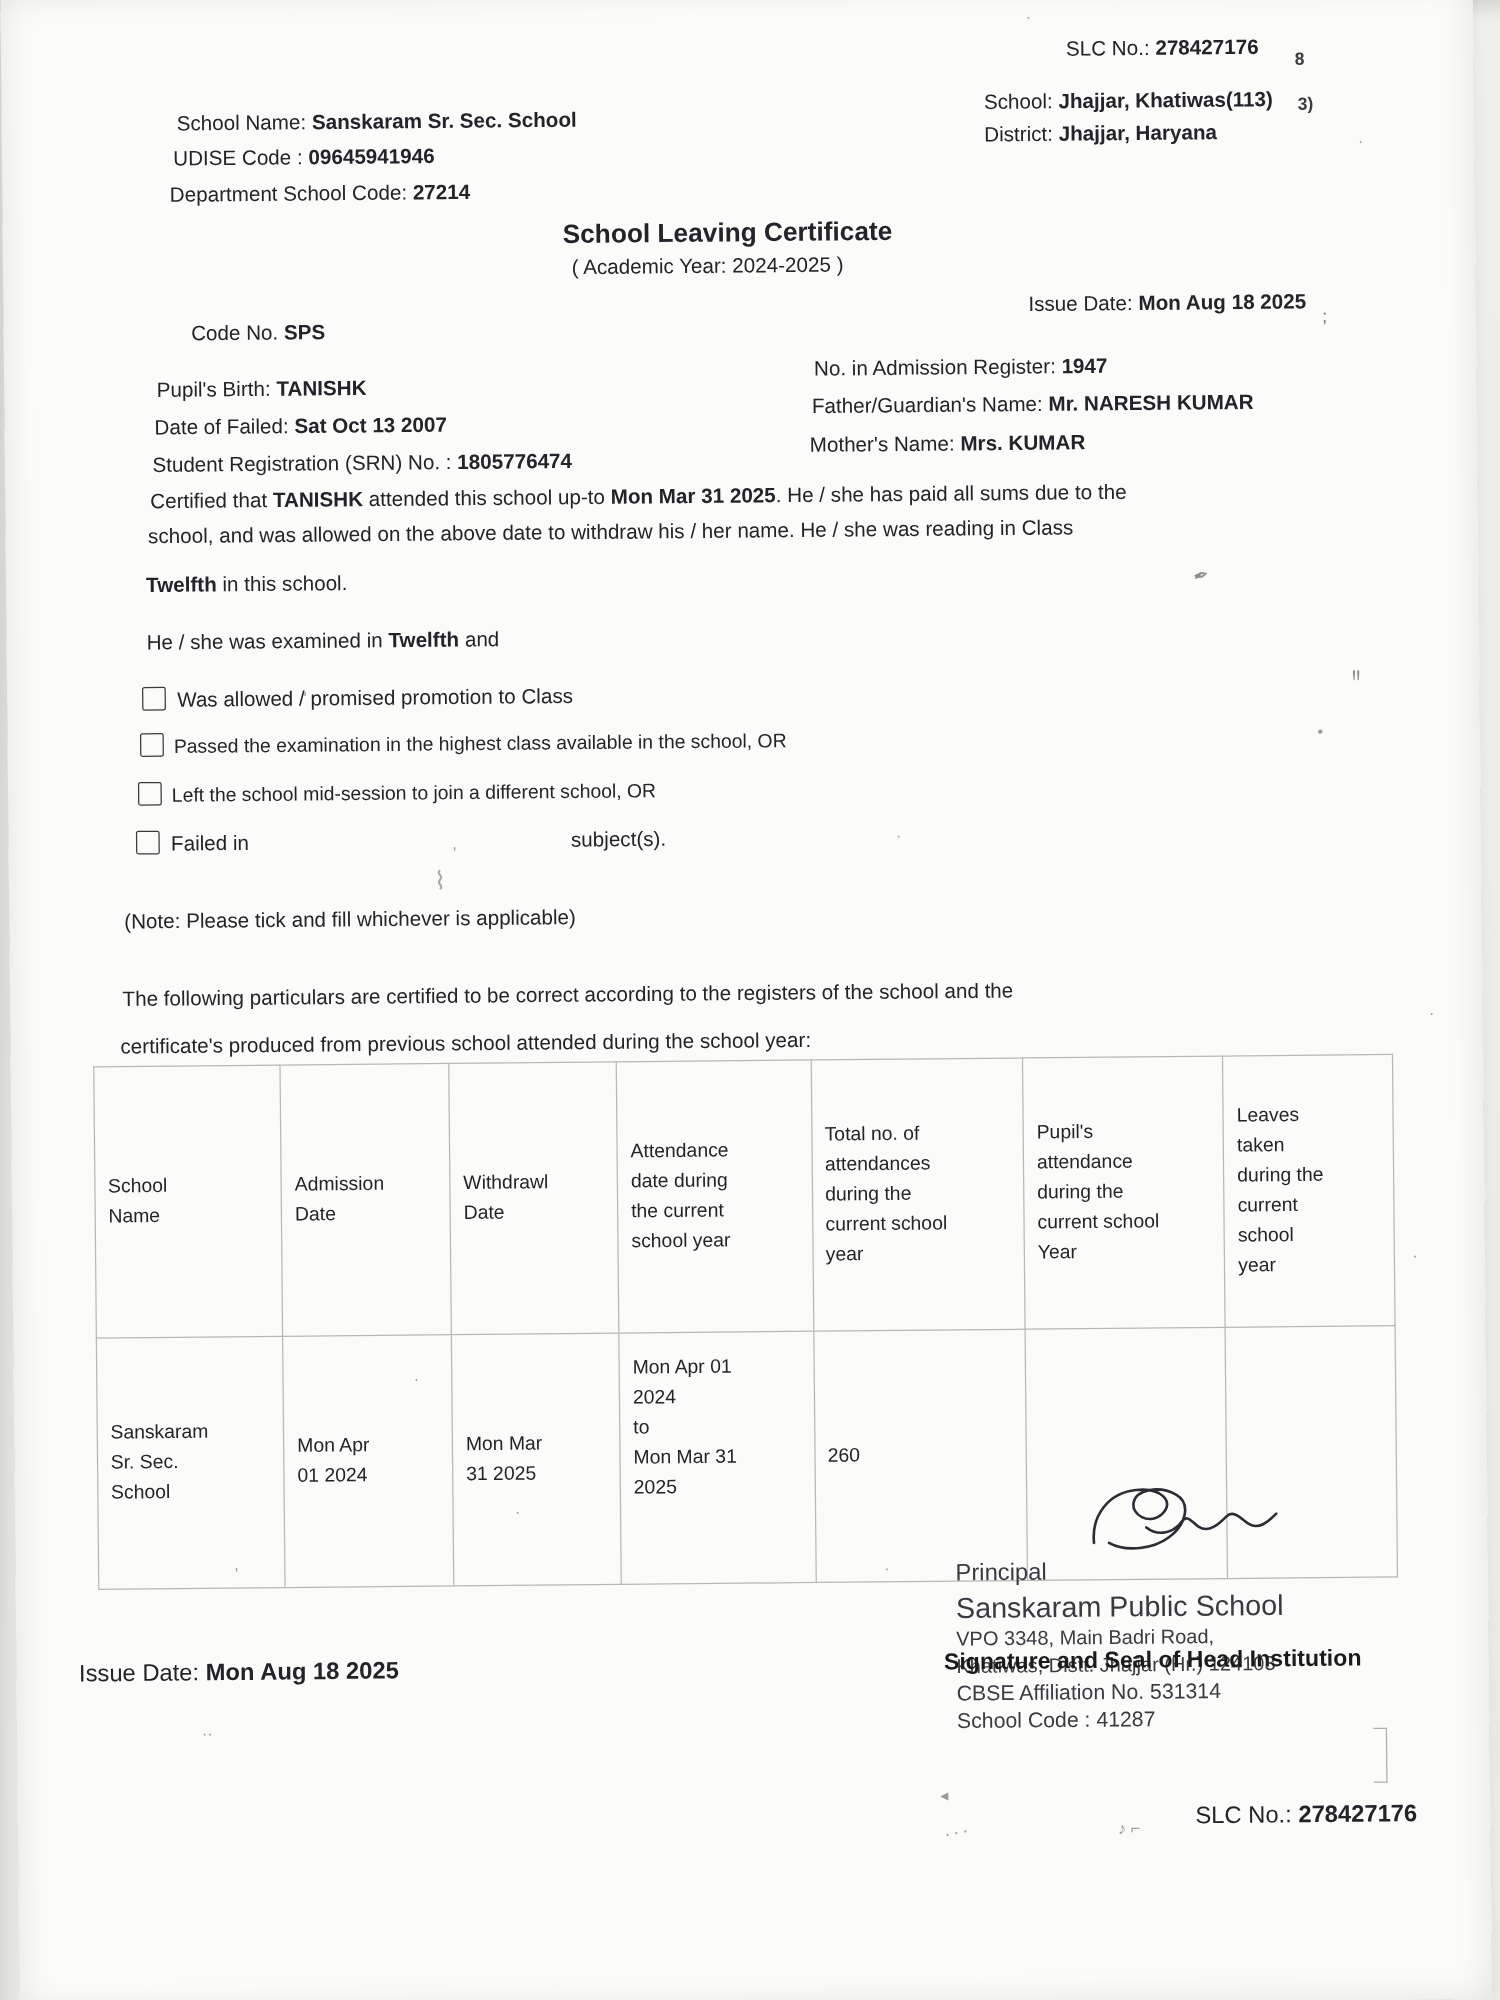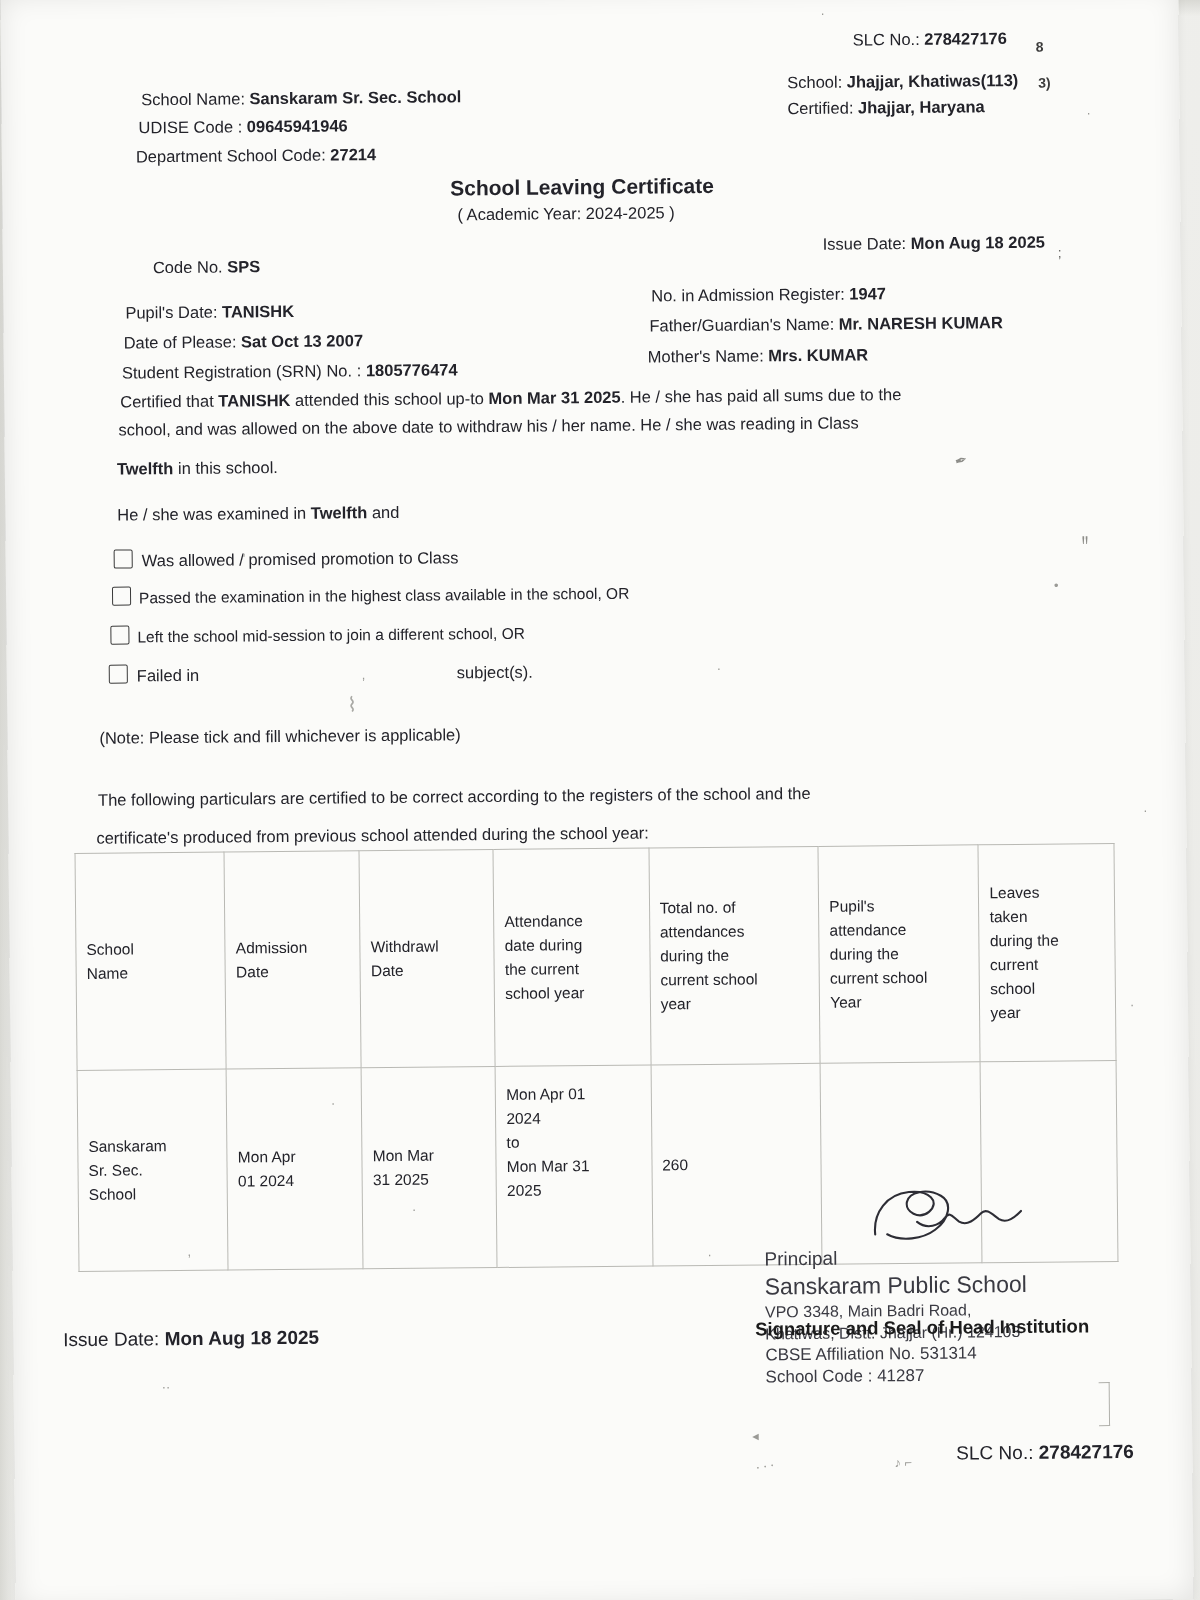--- a/index.html
+++ b/index.html
@@ -168,21 +168,21 @@
       </div>
       <div class="t b sm" style="left:1035px; top:52px; color:#3c3c3c;">8</div>
 
       <div class="t md" style="left:786px; top:84px;">
         <span>School:</span>
         <span class="b">Jhajjar, Khatiwas(113)</span>
       </div>
       <div class="t b sm" style="left:1037px; top:88px; color:#3c3c3c;">3)</div>
 
       <div class="t md" style="left:786px; top:110px;">
-        <span>Certified:</span>
+        <span>District:</span>
         <span class="b">Jhajjar, Haryana</span>
       </div>
 
       <div class="t md" style="left:140px; top:95px;">
         <span>School Name:</span>
         <span class="b">Sanskaram Sr. Sec. School</span>
       </div>
       <div class="t md" style="left:137px; top:123px;">
         <span>UDISE Code :</span>
         <span class="b">09645941946</span>
@@ -200,25 +200,25 @@
         <span class="b">Mon Aug 18 2025</span>
       </div>
       <div class="t sm" style="left:1055px; top:258px; color:#6b6b68;">;</div>
 
       <div class="t md" style="left:150px; top:263px;">
         <span>Code No.</span>
         <span class="b">SPS</span>
       </div>
 
       <div class="t md" style="left:122px; top:308px;">
-        <span>Pupil's Date:</span>
+        <span>Pupil's Birth:</span>
         <span class="b">TANISHK</span>
       </div>
       <div class="t md" style="left:120px; top:338px;">
-        <span>Date of Please:</span>
+        <span>Date of Failed:</span>
         <span class="b">Sat Oct 13 2007</span>
       </div>
       <div class="t md" style="left:118px; top:368px;">
         <span>Student Registration (SRN) No. :</span>
         <span class="b">1805776474</span>
       </div>
 
       <div class="t md" style="left:648px; top:296px;">
         <span>No. in Admission Register:</span>
         <span class="b">1947</span>

